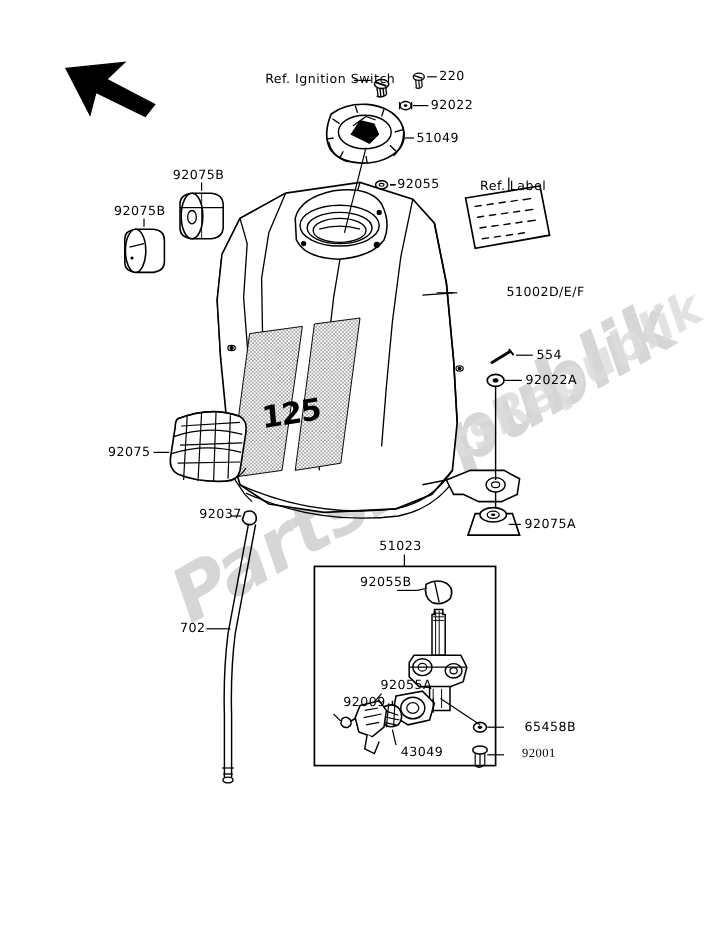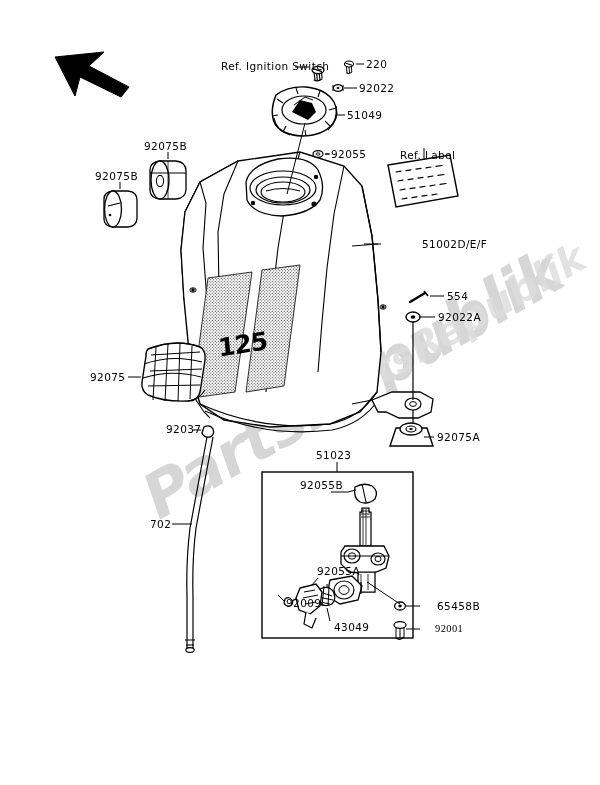--- a/index.html
+++ b/index.html
@@ -366,18 +366,18 @@
   <div class="lbl" style="left:383px;top:239px;margin-left:39px;">51002D/E/F</div>
   <div class="lbl" style="left:447px;top:291px;text-align:center;">554</div>
   <div class="lbl" style="left:438px;top:312px;">92022A</div>
   <div class="lbl" style="left:90px;top:372px;">92075</div>
   <div class="lbl" style="left:166px;top:424px;">92037</div>
   <div class="lbl" style="left:437px;top:432px;">92075A</div>
   <div class="lbl" style="left:150px;top:519px;">702</div>
   <div class="lbl" style="left:316px;top:450px;">51023</div>
   <div class="lbl" style="left:300px;top:480px;text-align:center;">92055B</div>
   <div class="lbl" style="left:317px;top:566px;">92055A</div>
-  <div class="lbl" style="left:286px;top:598px;text-align:center;">92009</div>
+  <div class="lbl" style="left:286px;top:580px;text-align:center;">92009</div>
   <div class="lbl" style="left:334px;top:622px;">43049</div>
   <div class="lbl" style="left:437px;top:601px;">65458B</div>
   <div class="lbl" style="left:435px;top:624px;font-family:Liberation Serif, serif;">92001</div>
 
 </div>
 
 </body></html>

